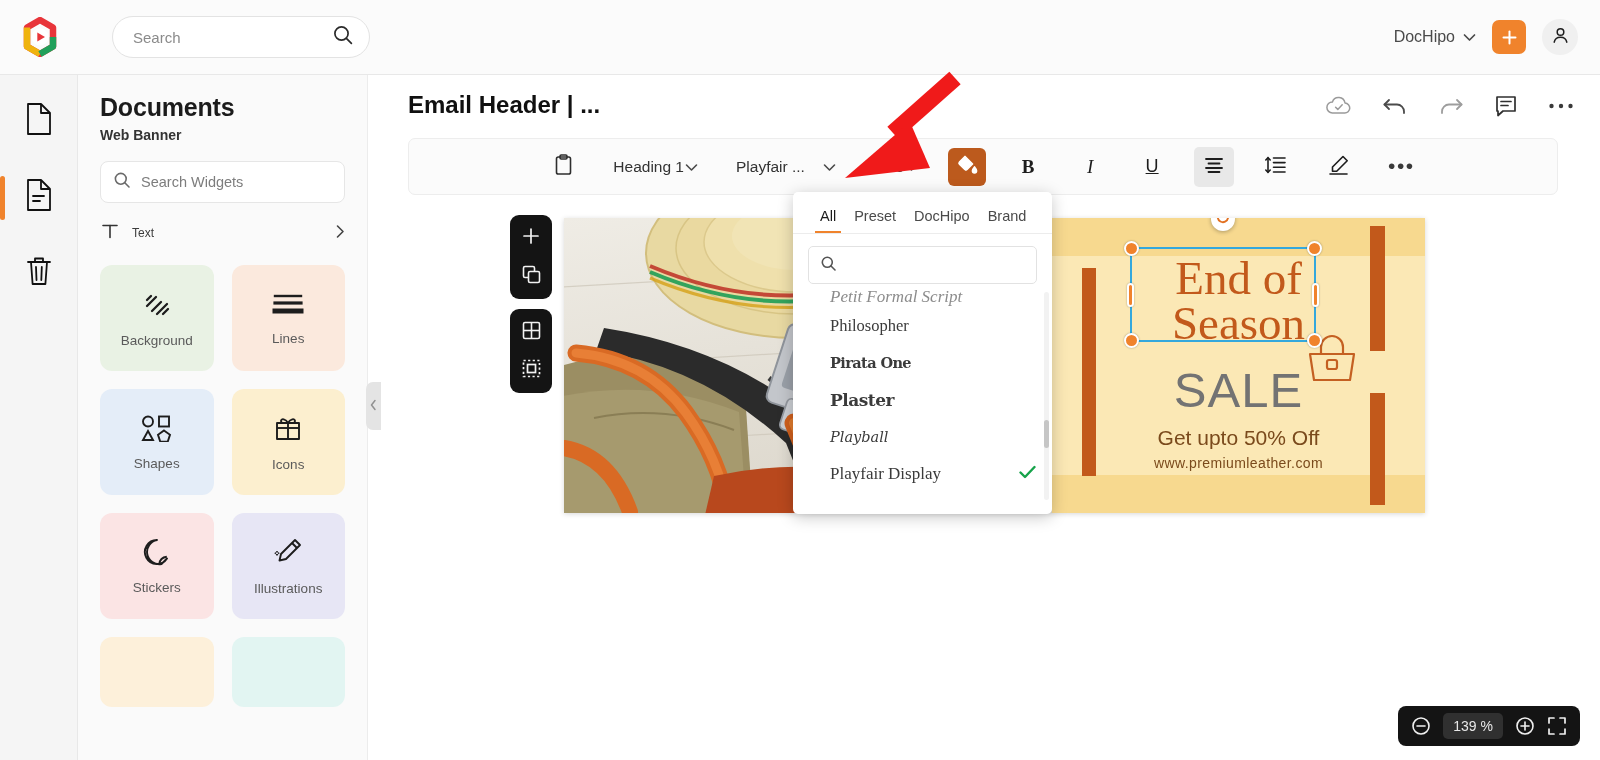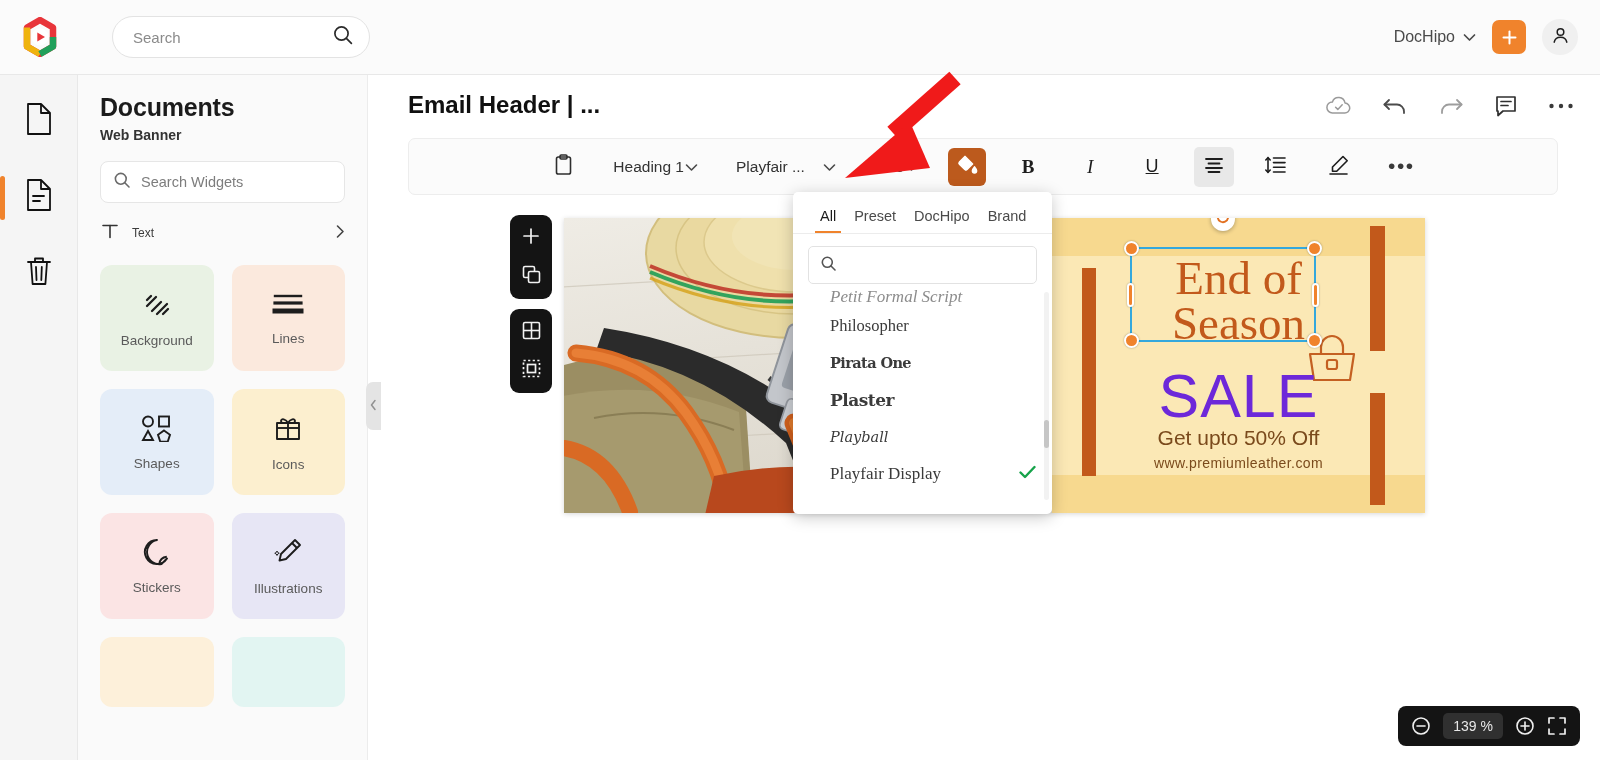--- a/index.html
+++ b/index.html
@@ -176,21 +176,21 @@
   .bar-left { position: absolute; left: 30px; top: 50px; width: 14px; height: 208px; background: #c2591b; }
   .bar-right { position: absolute; right: 40px; top: 8px; width: 15px; height: 125px; background: #c2591b; }
   .bar-right2 { position: absolute; right: 40px; top: 175px; width: 15px; height: 112px; background: #c2591b; }
   .b-endof {
     position: absolute; left: 50%; transform: translateX(-50%); top: 38px;
     font-family: "Liberation Serif", serif; font-size: 47px; color: #c2591b;
     line-height: 0.95; text-align: center; white-space: nowrap;
   }
   .b-sale {
     position: absolute; left: 50%; transform: translateX(-50%); top: 148px;
-    font-family: "Liberation Sans", sans-serif; font-size: 61px; color: #6d28d9;
+    font-family: "Liberation Sans", sans-serif; font-size: 49px; color: #737373;
     font-weight: normal; letter-spacing: 1px; line-height: 1;
   }
   .b-sub {
     position: absolute; left: 50%; transform: translateX(-50%); top: 208px;
     font-size: 21px; color: #7a4a1c; white-space: nowrap;
   }
   .b-url {
     position: absolute; left: 50%; transform: translateX(-50%); top: 237px;
     font-size: 14px; color: #7a4a1c; letter-spacing: 0.4px; white-space: nowrap;
   }

